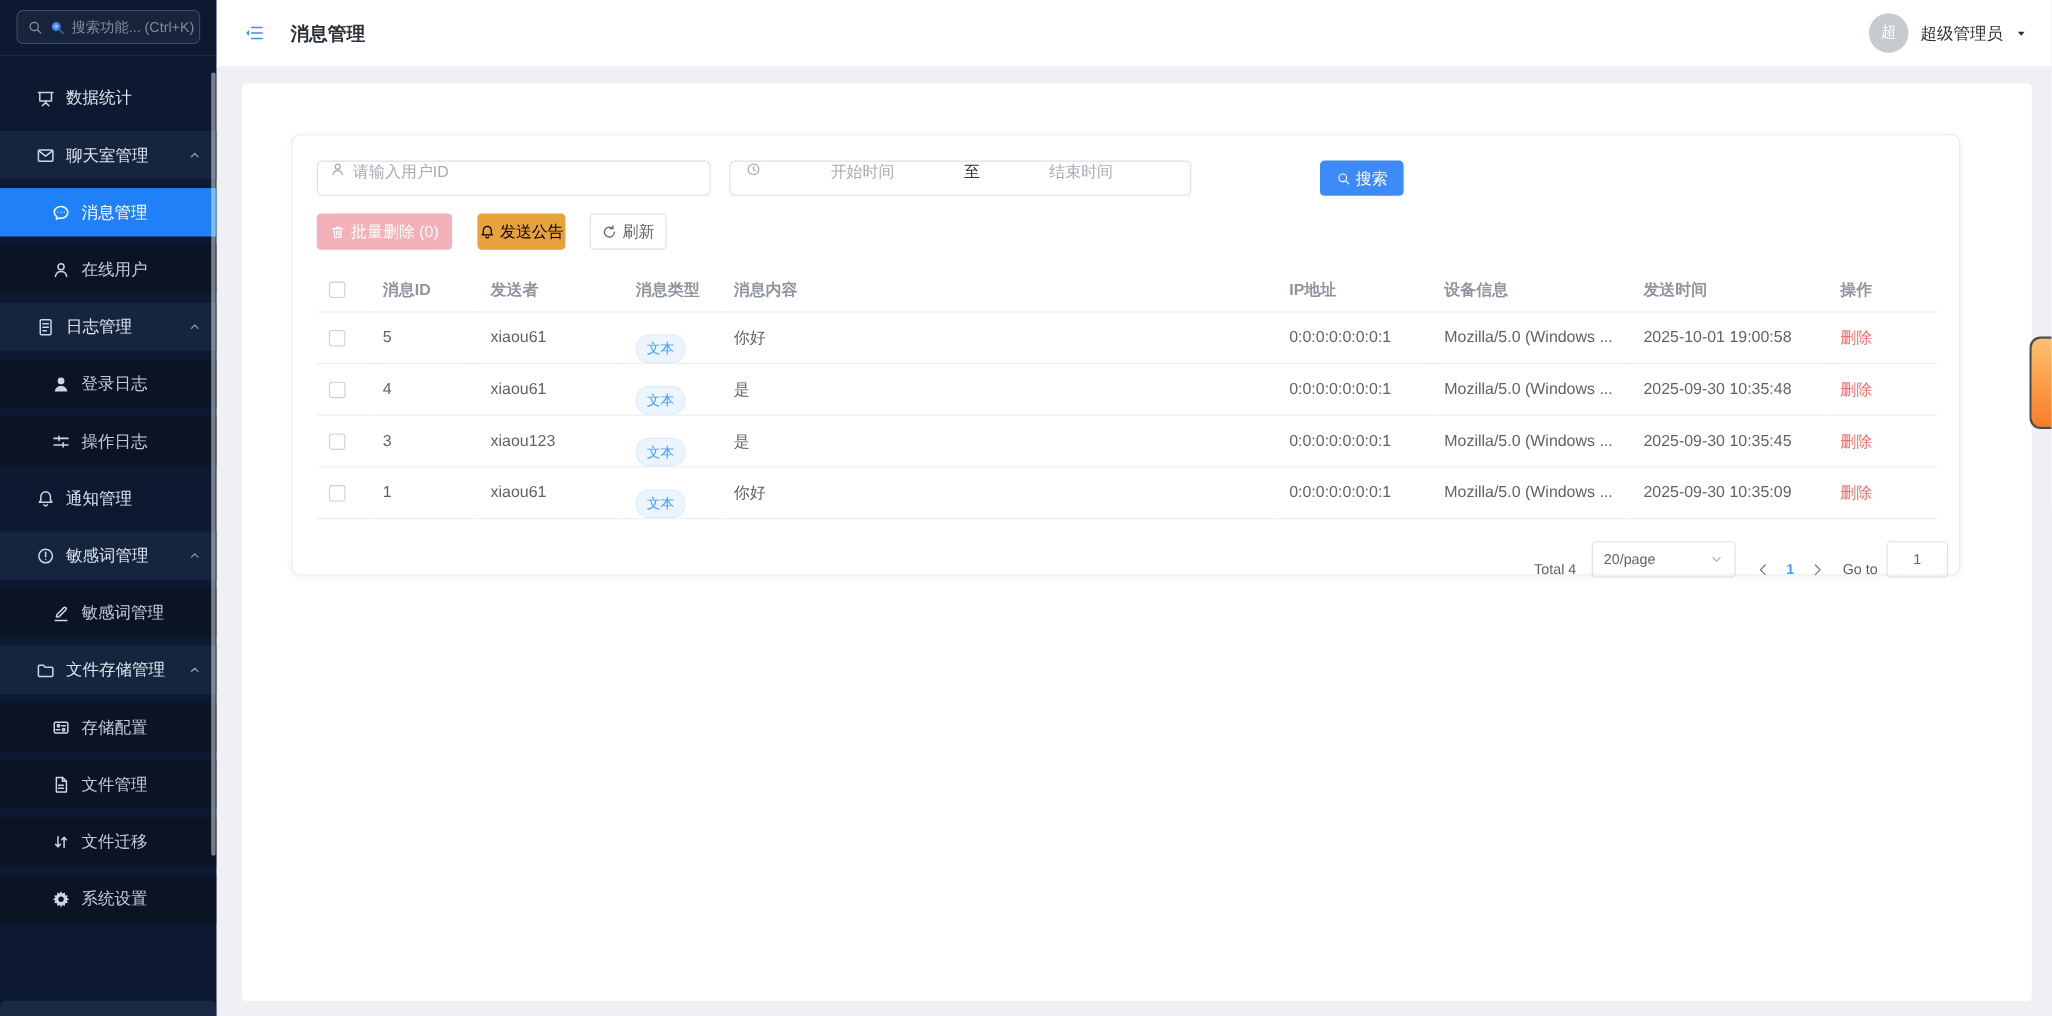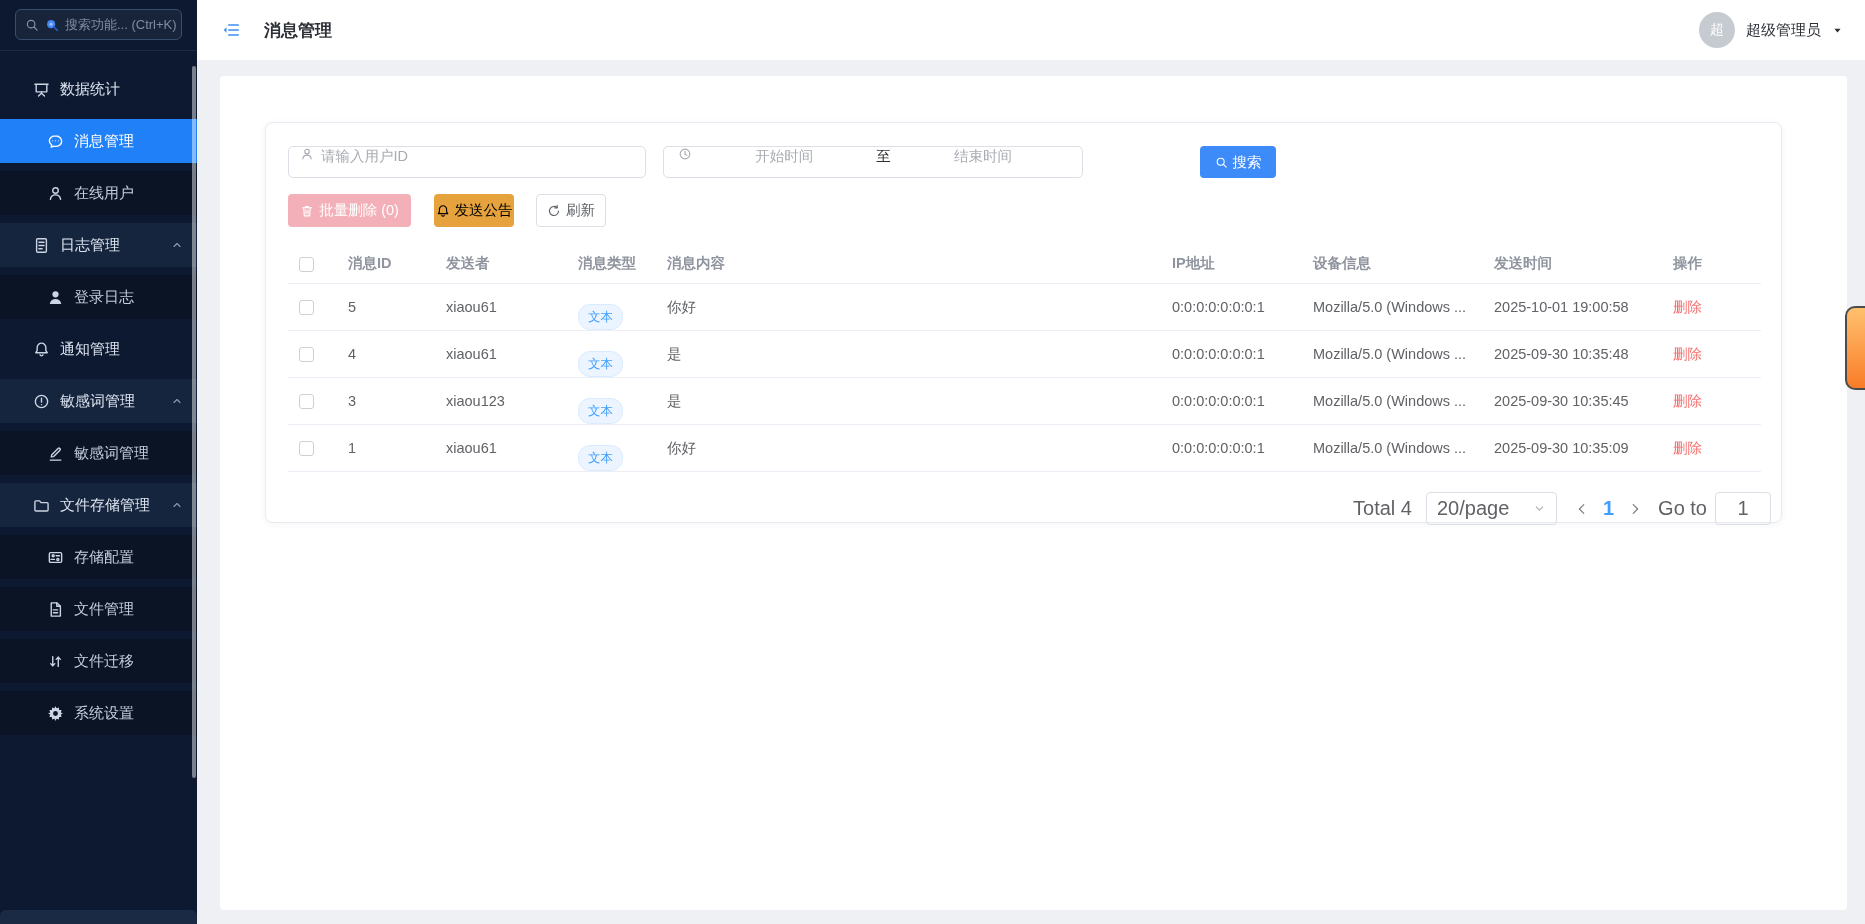--- a/index.html
+++ b/index.html
@@ -77,21 +77,21 @@
   .tbl th{height:39px;color:#8f949e;font-weight:600;text-align:left;padding:0 0 0 11px;
           border-bottom:1px solid #ebeef5;white-space:nowrap;overflow:hidden;}
   .tbl td{height:42px;padding:0 0 0 11px;border-bottom:1px solid #ebeef5;white-space:nowrap;overflow:hidden;}
   .checkbox{display:inline-block;width:15px;height:15px;border:1px solid #ccd0d7;border-radius:3px;
             background:#fff;cursor:pointer;vertical-align:middle;box-sizing:border-box;}
   .badge{display:inline-flex;align-items:center;justify-content:center;height:24px;padding:0 9px;
          background:#ecf5ff;border:1px solid #d9ecff;color:#409eff;border-radius:12px;font-size:12.5px;margin-top:20px;}
   .del{color:#f56c6c;cursor:pointer;}
 
   
-  .pag{display:flex;align-items:center;justify-content:flex-end;margin-top:20px;font-size:20px;
+  .pag{display:flex;align-items:flex-end;justify-content:flex-end;margin-top:20px;font-size:13px;
        color:#606266;margin-right:-12px;}
   .pag .total{margin-right:14px;}
   .psel{width:131px;height:33px;border:1px solid #dcdfe6;border-radius:4px;display:flex;align-items:center;
         padding:0 10px;box-sizing:border-box;color:#606266;cursor:pointer;}
   .psel .sel-txt{flex:1;}
   .psel .iic{width:13px;height:13px;color:#a8abb2;}
   .parrow{width:14px;height:14px;color:#787d85;display:flex;cursor:pointer;}
   .parrow.prev{margin-left:18px;}
   .pnum{color:#409eff;font-weight:600;margin:0 14px;cursor:pointer;}
   .goto{margin-left:16px;}
@@ -128,20 +128,34 @@
     <span class="ic">
           <svg viewBox="0 0 16 16" fill="none" stroke="currentColor" stroke-width="1.3" stroke-linecap="round" stroke-linejoin="round">
             <path d="M1.8 3h12.4M3 3h10v7.2H3z"></path>
             <path d="M8 10.2v1.6M5.2 14.2l2.8-2.6 2.8 2.6"></path>
           </svg>
         </span>
     <span class="lbl">数据统计</span>
 
   </div>
 
+  <div class="side-item parent expanded">
+    <span class="ic">
+          <svg viewBox="0 0 16 16" fill="none" stroke="currentColor" stroke-width="1.3" stroke-linecap="round" stroke-linejoin="round">
+            <rect x="1.8" y="3.2" width="12.4" height="9.6" rx="1"></rect>
+            <path d="M2.2 4l5.8 4.4L13.8 4"></path>
+          </svg>
+        </span>
+    <span class="lbl">聊天室管理</span>
+    <span class="chev">
+      <svg viewBox="0 0 16 16" fill="none" stroke="currentColor" stroke-width="1.5" stroke-linecap="round" stroke-linejoin="round">
+            <path d="M4 10l4-4 4 4"></path>
+          </svg>
+    </span>
+  </div>
 
   <div class="side-item sub active">
     <span class="ic">
           <svg viewBox="0 0 16 16" fill="none" stroke="currentColor" stroke-width="1.3" stroke-linecap="round" stroke-linejoin="round">
             <path d="M8 2.6c-3.2 0-5.8 2.1-5.8 4.8 0 1.5.8 2.9 2.1 3.8l-.3 2.2 2.3-1c.5.1 1.1.2 1.7.2 3.2 0 5.8-2.1 5.8-4.8S11.2 2.6 8 2.6z"></path>
             <circle cx="5.4" cy="7.4" r=".5" fill="currentColor" stroke="none"></circle>
             <circle cx="8" cy="7.4" r=".5" fill="currentColor" stroke="none"></circle>
             <circle cx="10.6" cy="7.4" r=".5" fill="currentColor" stroke="none"></circle>
           </svg>
         </span>
@@ -179,20 +193,29 @@
     <span class="ic">
           <svg viewBox="0 0 16 16" fill="currentColor">
             <circle cx="8" cy="5" r="2.9"></circle>
             <path d="M2.6 14c.4-3.1 2.6-4.7 5.4-4.7s5 1.6 5.4 4.7z"></path>
           </svg>
         </span>
     <span class="lbl">登录日志</span>
 
   </div>
 
+  <div class="side-item sub">
+    <span class="ic">
+          <svg viewBox="0 0 16 16" fill="none" stroke="currentColor" stroke-width="1.3" stroke-linecap="round" stroke-linejoin="round">
+            <path d="M2 5.2h12M2 10.8h12M6.2 3.4v3.6M9.8 9v3.6"></path>
+          </svg>
+        </span>
+    <span class="lbl">操作日志</span>
+
+  </div>
 
   <div class="side-item top">
     <span class="ic">
           <svg viewBox="0 0 16 16" fill="none" stroke="currentColor" stroke-width="1.3" stroke-linecap="round" stroke-linejoin="round">
             <path d="M8 2a4.1 4.1 0 0 0-4.1 4.1V9L2.6 11h10.8L12.1 9V6.1A4.1 4.1 0 0 0 8 2z"></path>
             <path d="M6.6 13a1.5 1.5 0 0 0 2.8 0"></path>
           </svg>
         </span>
     <span class="lbl">通知管理</span>
 

